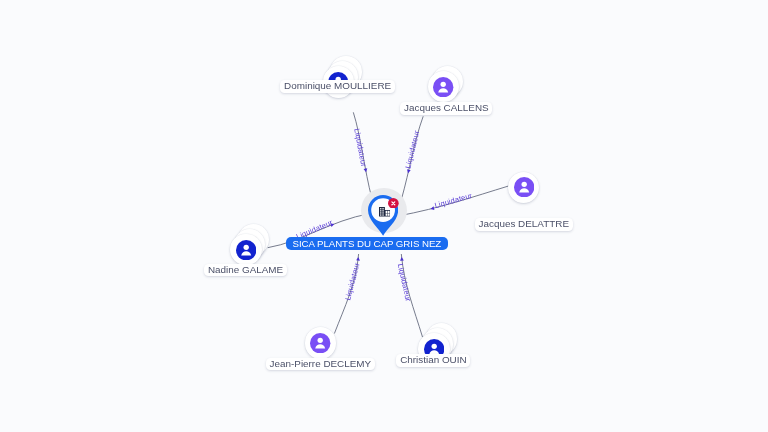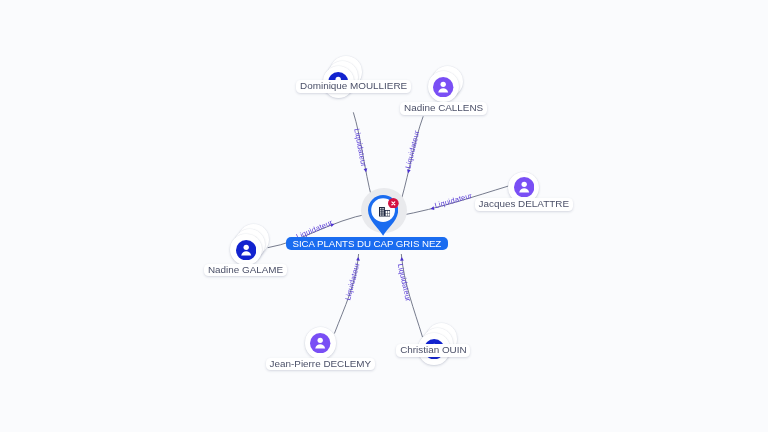--- a/index.html
+++ b/index.html
@@ -92,40 +92,40 @@
       <div class="disc" style="left: 330.4px; top: 56.3px; width: 31.4px; height: 31.4px; z-index: 1;"></div>
       <div class="disc" style="left: 326.6px; top: 61.3px; width: 31.4px; height: 31.4px; z-index: 1;"></div>
       <div class="disc" style="left: 322.8px; top: 66.3px; width: 31.4px; height: 31.4px; z-index: 2;"></div>
       <div class="avatar" style="left: 328.3px; top: 71.8px; width: 20.4px; height: 20.4px; z-index: 3;">
         <svg width="100%" height="100%" viewBox="0 0 24 24">
           <circle cx="12" cy="12" r="12" fill="#1223cf"></circle>
           <circle cx="12" cy="8.6" r="3.15" fill="#fff"></circle>
           <path d="M 6.1 18.1 C 7.0 14.7 9.3 13.2 12 13.2 C 14.7 13.2 17.0 14.7 17.9 18.1 Z" fill="#fff"></path>
         </svg>
       </div>
-      <div class="nlabel" style="left: 280.3px; top: 80px; z-index: 5; margin-left: 16px;">Dominique MOULLIERE</div>
+      <div class="nlabel" style="left: 280.3px; top: 80px; z-index: 5;">Dominique MOULLIERE</div>
       <div class="disc" style="left: 431.7px; top: 66.1px; width: 31.4px; height: 31.4px; z-index: 1;"></div>
       <div class="disc" style="left: 427.9px; top: 71.1px; width: 31.4px; height: 31.4px; z-index: 2;"></div>
       <div class="avatar" style="left: 433.4px; top: 76.6px; width: 20.4px; height: 20.4px; z-index: 3;">
         <svg width="100%" height="100%" viewBox="0 0 24 24">
           <circle cx="12" cy="12" r="12" fill="#7a4ff5"></circle>
           <circle cx="12" cy="8.6" r="3.15" fill="#fff"></circle>
           <path d="M 6.1 18.1 C 7.0 14.7 9.3 13.2 12 13.2 C 14.7 13.2 17.0 14.7 17.9 18.1 Z" fill="#fff"></path>
         </svg>
       </div>
-      <div class="nlabel" style="left: 400.3px; top: 102px; z-index: 5;">Nadine CALLENS</div>
+      <div class="nlabel" style="left: 400.3px; top: 102px; z-index: 5;">Jacques CALLENS</div>
       <div class="disc" style="left: 508px; top: 171.5px; width: 31.4px; height: 31.4px; z-index: 2;"></div>
       <div class="avatar" style="left: 513.5px; top: 177px; width: 20.4px; height: 20.4px; z-index: 3;">
         <svg width="100%" height="100%" viewBox="0 0 24 24">
           <circle cx="12" cy="12" r="12" fill="#7a4ff5"></circle>
           <circle cx="12" cy="8.6" r="3.15" fill="#fff"></circle>
           <path d="M 6.1 18.1 C 7.0 14.7 9.3 13.2 12 13.2 C 14.7 13.2 17.0 14.7 17.9 18.1 Z" fill="#fff"></path>
         </svg>
       </div>
-      <div class="nlabel" style="left: 474.8px; top: 198px; z-index: 5;">Jacques DELATTRE</div>
+      <div class="nlabel" style="left: 474.8px; top: 218px; z-index: 5;">Jacques DELATTRE</div>
       <div class="disc" style="left: 237.8px; top: 224.1px; width: 31.4px; height: 31.4px; z-index: 1;"></div>
       <div class="disc" style="left: 234px; top: 229.1px; width: 31.4px; height: 31.4px; z-index: 1;"></div>
       <div class="disc" style="left: 230.2px; top: 234.1px; width: 31.4px; height: 31.4px; z-index: 2;"></div>
       <div class="avatar" style="left: 235.7px; top: 239.6px; width: 20.4px; height: 20.4px; z-index: 3;">
         <svg width="100%" height="100%" viewBox="0 0 24 24">
           <circle cx="12" cy="12" r="12" fill="#1223cf"></circle>
           <circle cx="12" cy="8.6" r="3.15" fill="#fff"></circle>
           <path d="M 6.1 18.1 C 7.0 14.7 9.3 13.2 12 13.2 C 14.7 13.2 17.0 14.7 17.9 18.1 Z" fill="#fff"></path>
         </svg>
       </div>
@@ -142,15 +142,15 @@
       <div class="disc" style="left: 425.9px; top: 323.2px; width: 31.4px; height: 31.4px; z-index: 1;"></div>
       <div class="disc" style="left: 422.1px; top: 328.2px; width: 31.4px; height: 31.4px; z-index: 1;"></div>
       <div class="disc" style="left: 418.3px; top: 333.2px; width: 31.4px; height: 31.4px; z-index: 2;"></div>
       <div class="avatar" style="left: 423.8px; top: 338.7px; width: 20.4px; height: 20.4px; z-index: 3;">
         <svg width="100%" height="100%" viewBox="0 0 24 24">
           <circle cx="12" cy="12" r="12" fill="#1223cf"></circle>
           <circle cx="12" cy="8.6" r="3.15" fill="#fff"></circle>
           <path d="M 6.1 18.1 C 7.0 14.7 9.3 13.2 12 13.2 C 14.7 13.2 17.0 14.7 17.9 18.1 Z" fill="#fff"></path>
         </svg>
       </div>
-      <div class="nlabel" style="left: 396.4px; top: 344px; z-index: 5;">Christian OUIN</div>
+      <div class="nlabel" style="left: 396.4px; top: 354px; z-index: 5;">Christian OUIN</div>
     </div>
 </div>
 
 </body></html>

